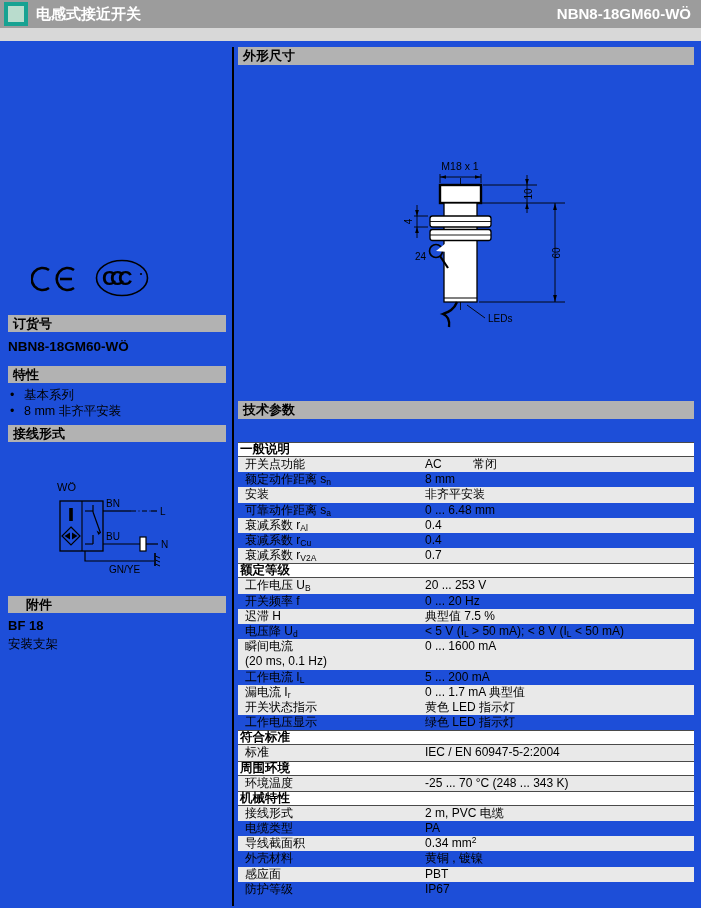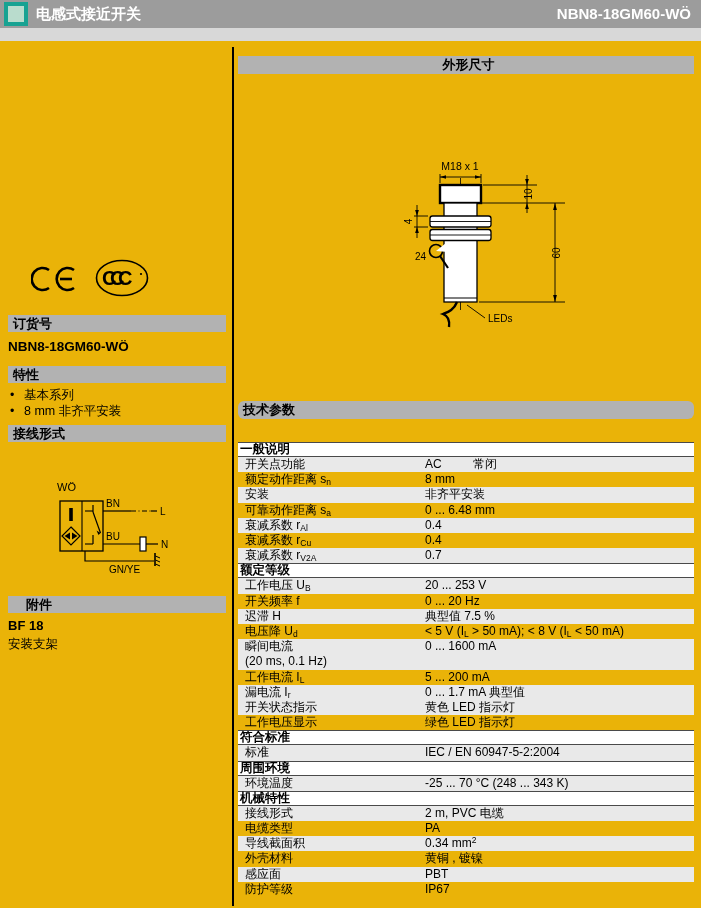--- a/index.html
+++ b/index.html
@@ -1,16 +1,16 @@
 <!DOCTYPE html>
 <html><head>
 <meta charset="utf-8">
 <style>
   html,body { margin:0; padding:0; background:#fff; }
-  .page { position:relative; width:701px; height:908px; background:#eab308;
+  .page { position:relative; width:701px; height:908px; background:#1d4ed8;
           font-family:"Liberation Sans","DejaVu Sans",sans-serif; color:#000;
           overflow:hidden; }
 
   
   .topbar { position:absolute; left:0; top:0; width:701px; height:28px; background:#9c9c9c; }
   .brand-icon { position:absolute; left:4px; top:2px; width:16px; height:16px;
                 background:#b9dccd; border:4px solid #17a292; }
   .topbar-title { position:absolute; left:36px; top:0; height:28px; line-height:28px;
                   font-size:15px; font-weight:bold; color:#fff; }
   .topbar-part  { position:absolute; right:10px; top:0; height:28px; line-height:28px;
@@ -122,21 +122,21 @@
     <line x1="110.5" y1="82" x2="115" y2="84" stroke="#000" stroke-width="1"></line>
     <line x1="110.5" y1="86" x2="115" y2="88" stroke="#000" stroke-width="1"></line>
     <line x1="110.5" y1="90" x2="115" y2="92" stroke="#000" stroke-width="1"></line>
     <text x="64" y="99" font-size="10">GN/YE</text>
   </svg>
 
   <div class="bar left" style="top:596px;padding-left:18px;">附件</div>
   <div class="acc-model">BF 18</div>
   <div class="acc-desc">安装支架</div>
 
-  <div class="bar right" style="top:56px;text-align:center;">外形尺寸</div>
+  <div class="bar right" style="top:47px;">外形尺寸</div>
   <svg class="dims-svg" width="195" height="182" viewBox="0 0 195 182">
 
     <text x="57" y="22" font-size="10.5" text-anchor="middle">M18 x 1</text>
     <line x1="37" y1="26" x2="37" y2="35" stroke="#000" stroke-width="0.9"></line>
     <line x1="78" y1="26" x2="78" y2="35" stroke="#000" stroke-width="0.9"></line>
     <line x1="37" y1="29" x2="78" y2="29" stroke="#000" stroke-width="0.9"></line>
     <path d="M37 29 l6 -1.8 v3.6 z" fill="#000"></path>
     <path d="M78 29 l-6 -1.8 v3.6 z" fill="#000"></path>
 
     <line x1="57.5" y1="30" x2="57.5" y2="162" stroke="#000" stroke-width="0.8" stroke-dasharray="8 3 1.5 3"></line>
@@ -173,21 +173,21 @@
       <circle cx="33" cy="103" r="6.5" fill="none" stroke="#000" stroke-width="1.6"></circle>
       <path d="M33 103 L43 95 L45 104 Z" fill="#fff"></path>
       <line x1="37" y1="108" x2="45" y2="120" stroke="#000" stroke-width="2.2"></line>
     </g>
 
     <path d="M54 154 C51 162 45 164 40 166 C45 168 47 172 46 179" fill="none" stroke="#000" stroke-width="2.4"></path>
     <line x1="64" y1="157" x2="82" y2="170" stroke="#000" stroke-width="0.9"></line>
     <text x="85" y="174" font-size="10">LEDs</text>
   </svg>
 
-  <div class="bar right" style="top:401px;border-radius:6px;">技术参数</div>
+  <div class="bar right" style="top:401px;">技术参数</div>
   <div class="tech-table">
       <div class="sec-title">一般说明</div>
       <div class="trow odd">
         <div class="lbl">开关点功能</div>
         <div class="val"><span class="v1">AC</span><span>常闭</span></div>
       </div>
       <div class="trow">
         <div class="lbl">额定动作距离  s<sub>n</sub></div>
         <div class="val">8 mm</div>
       </div>

